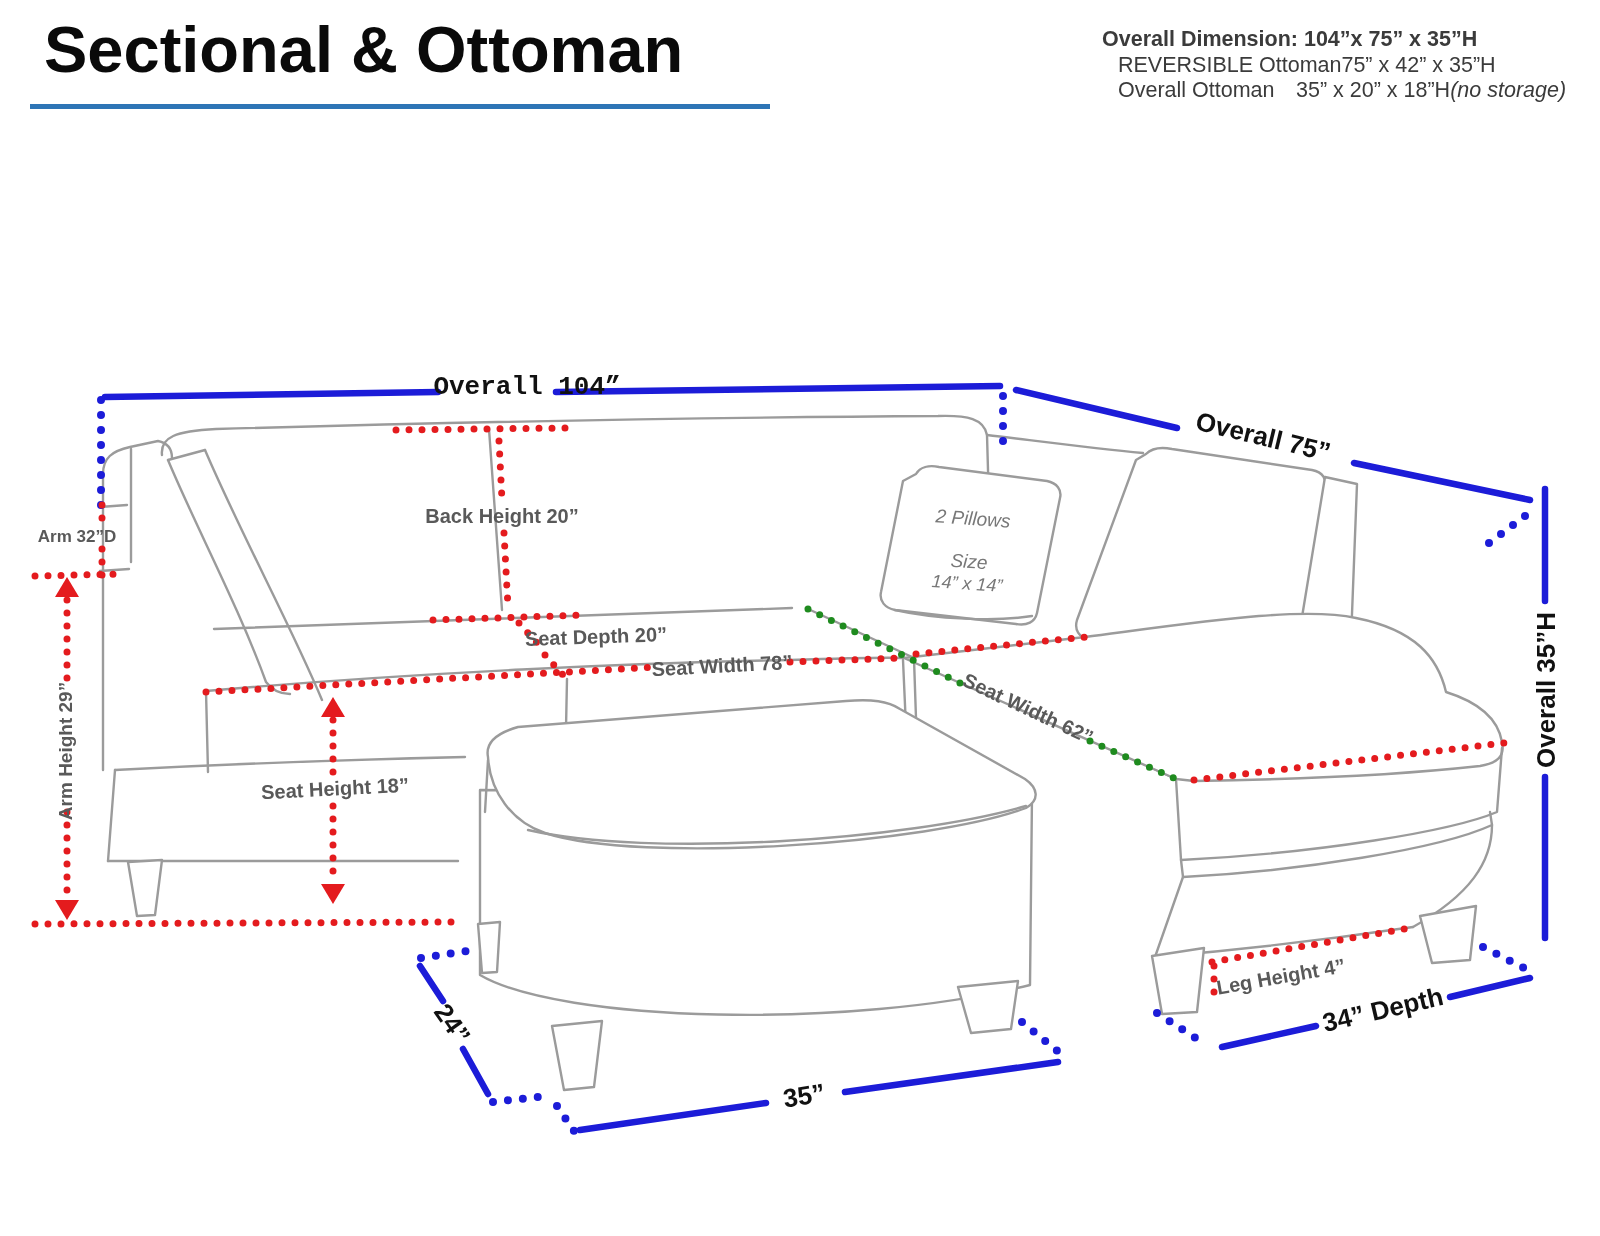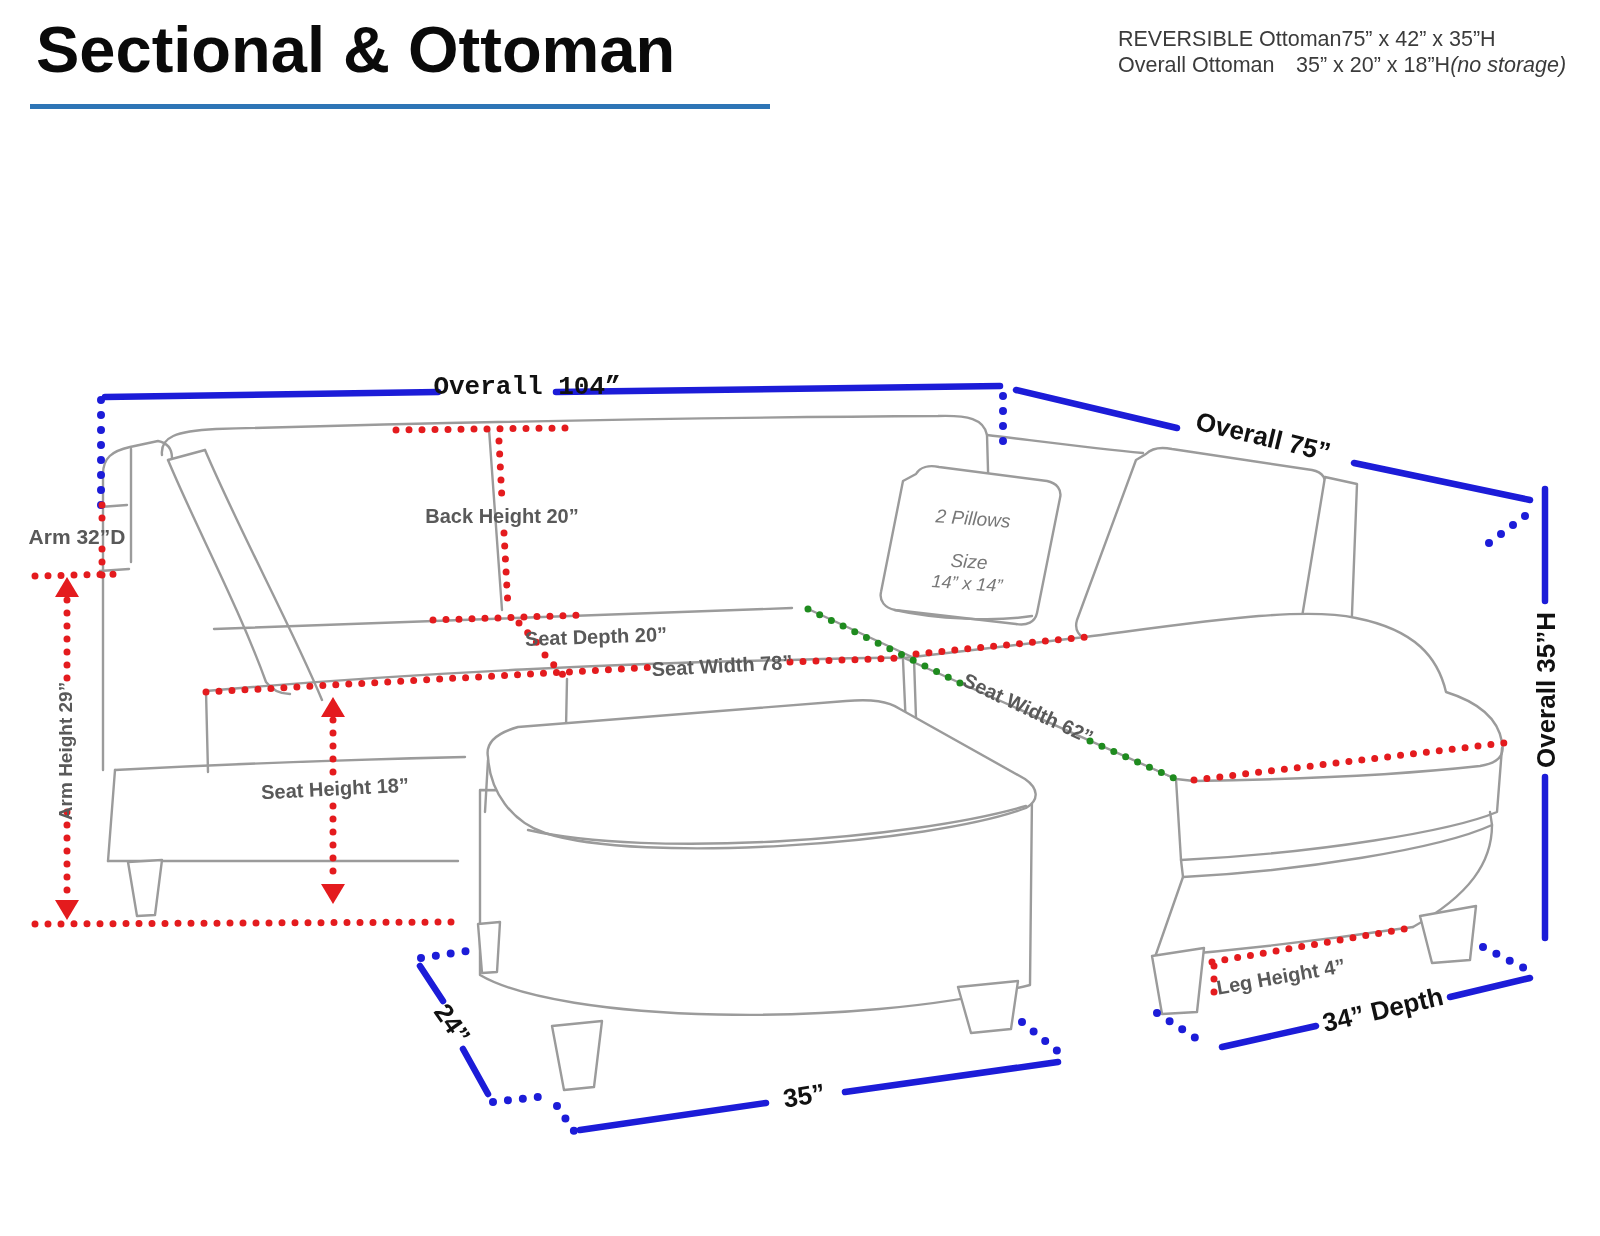--- a/index.html
+++ b/index.html
@@ -1,20 +1,20 @@
 <!DOCTYPE html>
 <html style="--dimension-blue: #1c1cd8; --measure-red: #e41b1e; --measure-green: #1f8b1f; --title-underline: #2e75b6; --artwork-gray: #9b9b9b; --label-gray: #595959; --label-black: #111111;"><head>
 <meta charset="utf-8">
 <style>
   html,body{margin:0;padding:0;background:#fff;}
   body{width:1600px;height:1236px;position:relative;overflow:hidden;
        font-family:"Liberation Sans",sans-serif;}
   .abs{position:absolute;}
   
-  .title{position:absolute;left:36px;top:12px;font-size:65px;font-weight:600;
+  .title{position:absolute;left:44px;top:12px;font-size:65px;font-weight:600;
          color:#0a0a0a;white-space:nowrap;letter-spacing:0;}
   .title-rule{position:absolute;left:30px;top:104px;width:740px;height:5px;
               background:var(--title-underline,#2e75b6);}
   
   .spec{position:absolute;left:1102px;top:27px;font-size:21.5px;color:#3b3b3b;
         line-height:25.5px;white-space:nowrap;}
   .spec .b{font-weight:bold;}
   .spec .item{padding-left:16px;}
   .spec .iname{display:inline-block;min-width:178px;}
   .spec .note{font-style:italic;}
@@ -37,20 +37,21 @@
       stroke-linecap:round;stroke-dasharray:0 13;}
   .ra{fill:var(--measure-red,#e41b1e);stroke:none;}
 </style>
 </head>
 <body>
 
 <div class="title">Sectional &amp; Ottoman</div>
 <div class="title-rule"></div>
 
 <div class="spec">
+  <div class="b">Overall Dimension: 104”x 75” x 35”H</div>
   <div class="item">
     <span class="iname">REVERSIBLE Ottoman</span><span>75” x 42” x 35”H</span><span class="note"></span>
   </div>
   <div class="item">
     <span class="iname">Overall Ottoman</span><span>35” x 20” x 18”H</span><span class="note">(no storage)</span>
   </div>
 </div>
 
 <svg class="abs" width="1600" height="1236" viewBox="0 0 1600 1236" style="left:0;top:0;">
 
@@ -168,21 +169,21 @@
 
 <div class="dlbl dlbl-xl" style="left:527px;top:387px;font-family:Liberation Mono, monospace;">Overall  104”</div>
 <div class="dlbl dlbl-xl" style="left:1263px;top:437px;transform:translate(-50%,-50%) rotate(13.5deg);">Overall  75”</div>
 <div class="dlbl dlbl-xl" style="left:1546px;top:690px;transform:translate(-50%,-50%) rotate(-90deg);">Overall  35”H</div>
 <div class="dlbl" style="left:722px;top:666px;transform:translate(-50%,-50%) rotate(-3deg);">Seat  Width 78”</div>
 <div class="dlbl" style="left:1028px;top:709px;transform:translate(-50%,-50%) rotate(25deg);">Seat Width 62”</div>
 <div class="dlbl" style="left:596px;top:637px;transform:translate(-50%,-50%) rotate(-2deg);">Seat  Depth 20”</div>
 <div class="dlbl" style="left:502px;top:516px;">Back Height 20”</div>
 <div class="dlbl" style="left:335px;top:789px;transform:translate(-50%,-50%) rotate(-3deg);">Seat Height 18”</div>
 <div class="dlbl" style="left:66px;top:751px;transform:translate(-50%,-50%) rotate(-90deg);font-size:19px;">Arm Height 29”</div>
-<div class="dlbl" style="left:77px;top:537px;font-size:21px;">Arm 32”D</div>
+<div class="dlbl" style="left:77px;top:537px;font-size:17px;">Arm 32”D</div>
 <div class="dlbl" style="left:1281px;top:977px;transform:translate(-50%,-50%) rotate(-10deg);">Leg Height 4”</div>
 <div class="dlbl dlbl-xl" style="left:1383px;top:1010px;transform:translate(-50%,-50%) rotate(-13deg);">34” Depth</div>
 <div class="dlbl dlbl-xl" style="left:804px;top:1096px;transform:translate(-50%,-50%) rotate(-9deg);">35”</div>
 <div class="dlbl dlbl-xl" style="left:452px;top:1024px;transform:translate(-50%,-50%) rotate(55deg);">24”</div>
 
 <div class="plbl" style="left:973px;top:519px;transform:translate(-50%,-50%) rotate(4deg);">2 Pillows</div>
 <div class="plbl" style="left:969px;top:562px;transform:translate(-50%,-50%) rotate(4deg);">Size</div>
 <div class="plbl" style="left:967px;top:584px;transform:translate(-50%,-50%) rotate(4deg);font-size:18px;">14” x 14”</div>
 
 </body></html>

